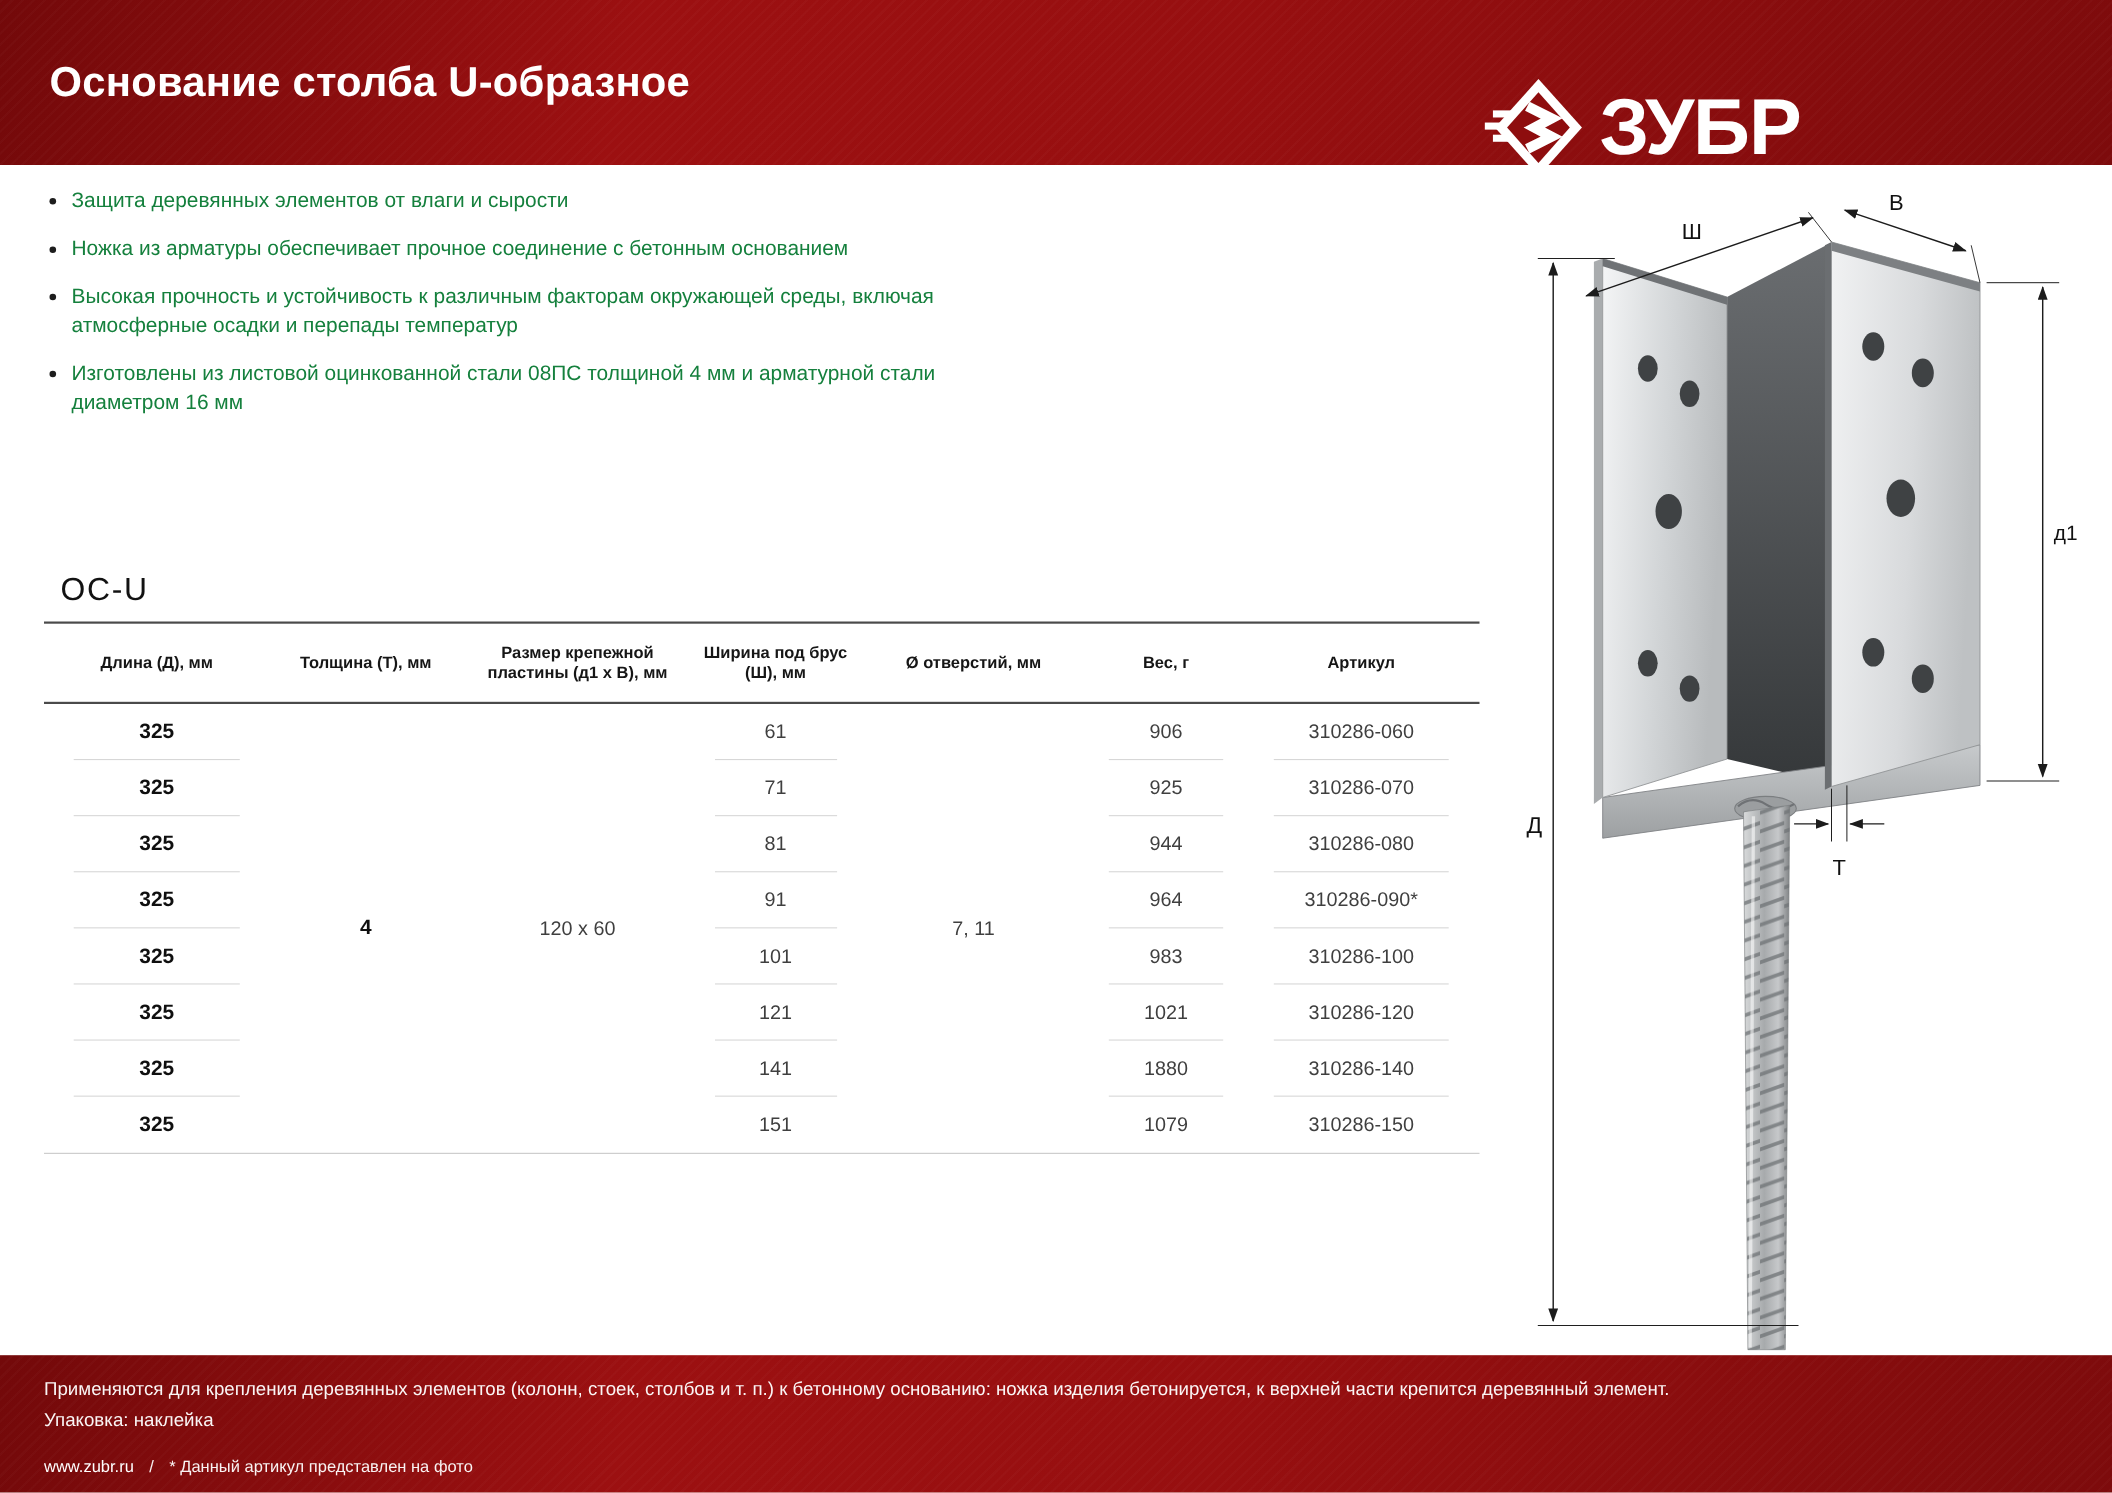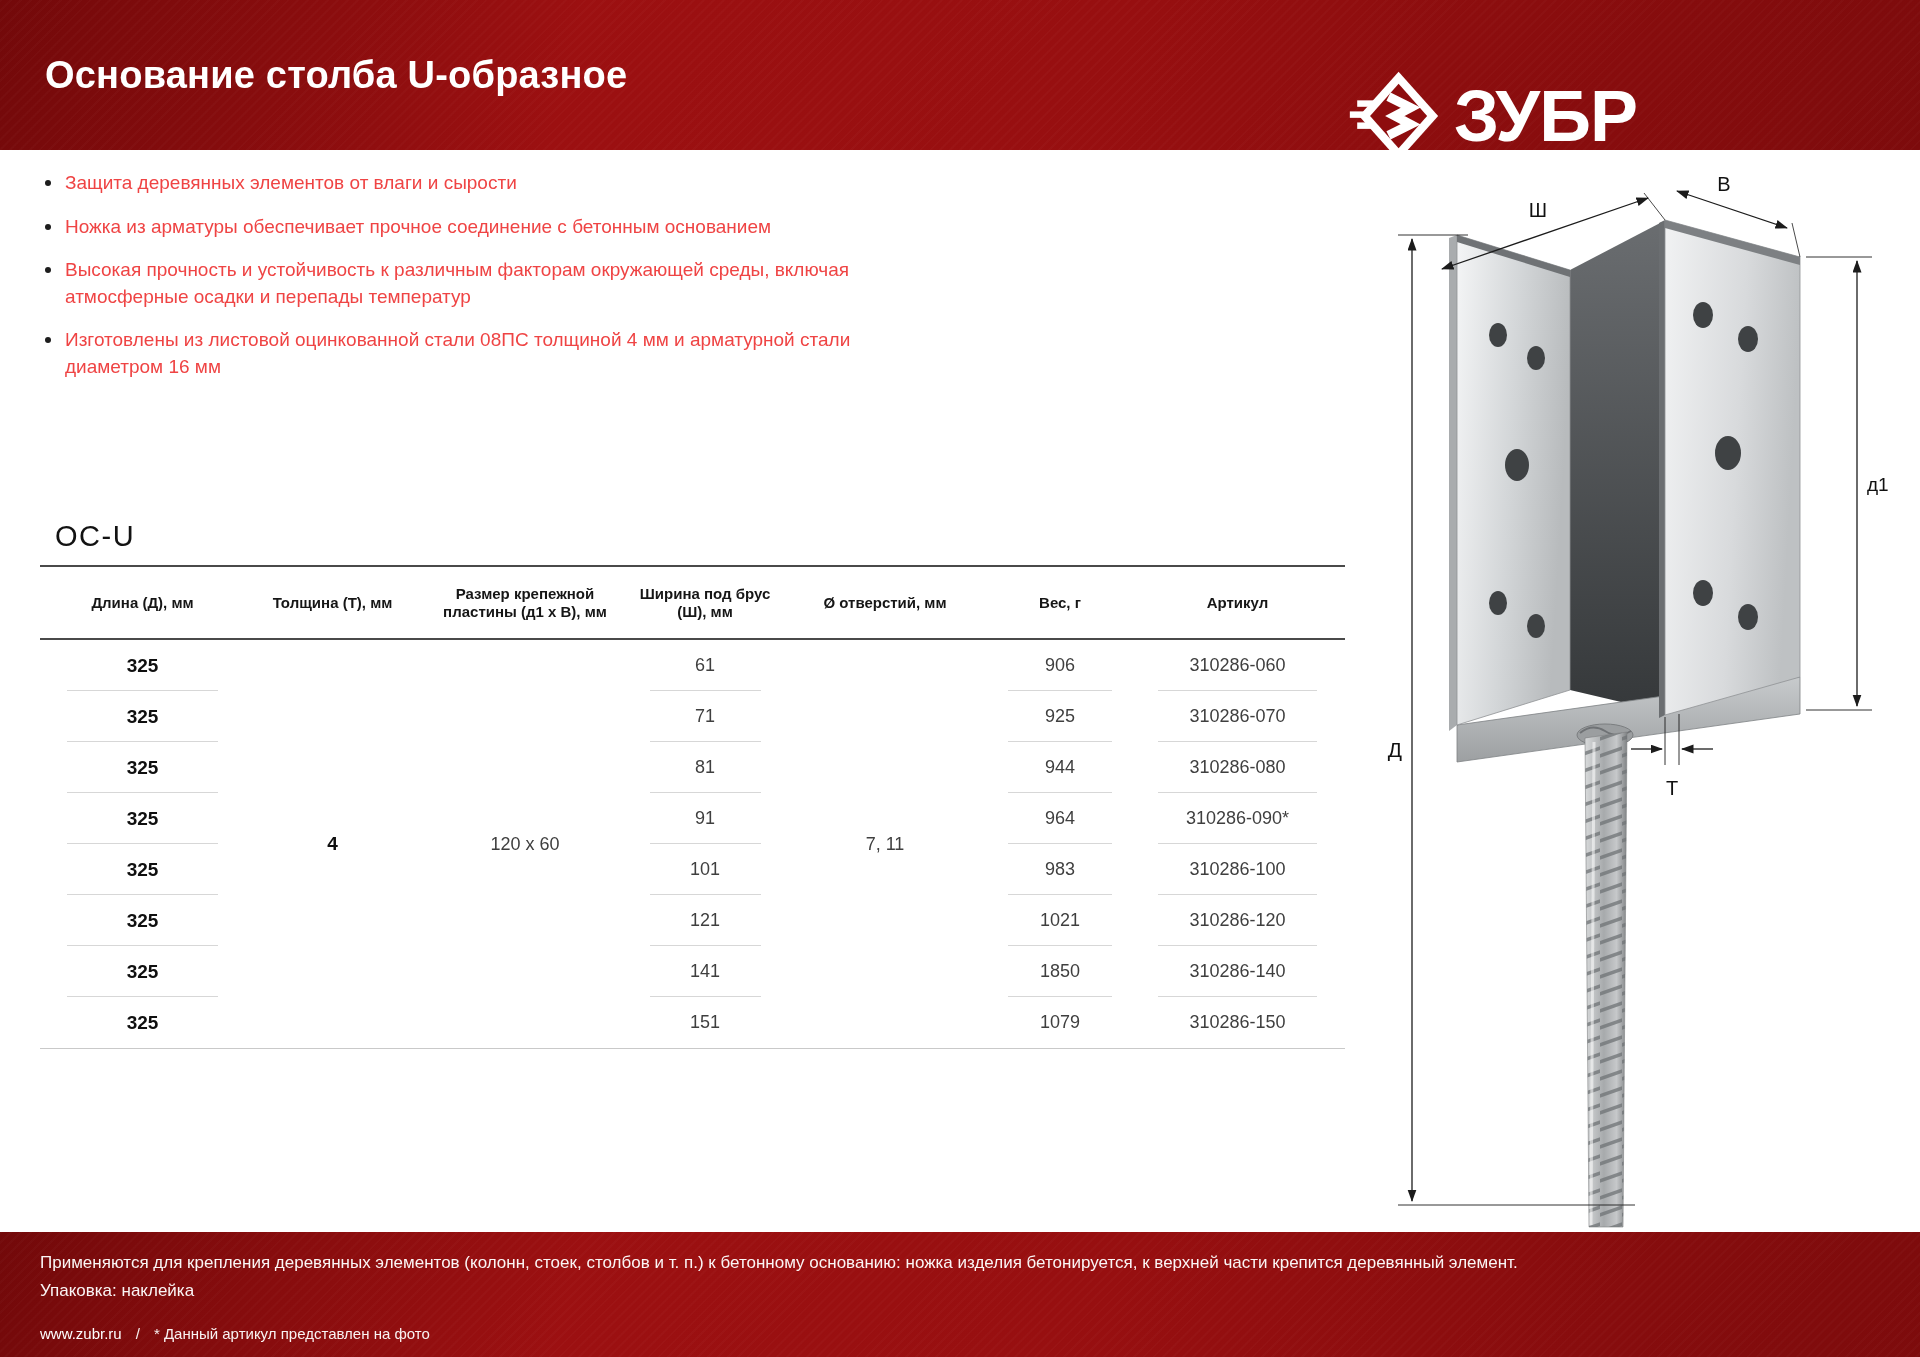--- a/index.html
+++ b/index.html
@@ -9,21 +9,21 @@
         background:linear-gradient(105deg,#73090a 0%,#9c1011 30%,#970f10 58%,#7d0b0c 100%);}
   .band::after{content:"";position:absolute;inset:0;
         background:repeating-linear-gradient(135deg,rgba(255,255,255,0.02) 0 2px,transparent 2px 7px);}
   .band-top{top:0;height:150px;}
   .band-bottom{top:1232px;height:125px;}
   .page-title{position:absolute;left:45px;top:0;height:150px;display:flex;align-items:center;
         color:#fff;font-size:38px;font-weight:bold;letter-spacing:.2px;z-index:2;}
   .logo{position:absolute;left:1348px;top:29px;display:flex;align-items:center;z-index:2;margin-top:41px;}
   .logo-text{color:#fff;font-size:72px;font-weight:900;letter-spacing:-1px;line-height:92px;margin-left:14px;}
   .bullets{position:absolute;left:40px;top:170px;width:880px;list-style:none;margin:0;padding:0;}
-  .bullets li{position:relative;padding-left:25px;margin-bottom:17px;font-size:19px;line-height:26.5px;color:#ef4444;}
+  .bullets li{position:relative;padding-left:25px;margin-bottom:17px;font-size:19px;line-height:26.5px;color:#15803d;}
   .bullets li::before{content:"";position:absolute;left:5px;top:10px;width:6px;height:6px;border-radius:50%;background:#1d1d1d;}
   .product-code{position:absolute;left:55px;top:520px;font-size:29px;font-weight:400;letter-spacing:1.5px;color:#121212;}
   .spec-table{position:absolute;left:40px;top:565px;width:1305px;}
   .thead{display:grid;grid-template-columns:205px 175px 210px 150px 210px 140px 215px;
          height:75px;border-top:2px solid #4a4a4a;border-bottom:2px solid #4a4a4a;box-sizing:border-box;}
   .th{display:flex;align-items:center;justify-content:center;text-align:center;
       font-size:15px;font-weight:bold;line-height:18px;color:#161616;padding:0 8px;}
   .tbody{display:grid;grid-template-columns:205px 175px 210px 150px 210px 140px 215px;
          grid-auto-rows:51px;border-bottom:1px solid #c9c9c9;}
   .cell{display:flex;align-items:center;justify-content:center;position:relative;
@@ -107,21 +107,21 @@
     <div class="cell c6 hdiv" style="grid-row:5">983</div>
     <div class="cell c7 hdiv" style="grid-row:5">310286-100</div>
 
     <div class="cell c1 b hdiv" style="grid-row:6">325</div>
     <div class="cell c4 hdiv" style="grid-row:6">121</div>
     <div class="cell c6 hdiv" style="grid-row:6">1021</div>
     <div class="cell c7 hdiv" style="grid-row:6">310286-120</div>
 
     <div class="cell c1 b hdiv" style="grid-row:7">325</div>
     <div class="cell c4 hdiv" style="grid-row:7">141</div>
-    <div class="cell c6 hdiv" style="grid-row:7">1850</div>
+    <div class="cell c6 hdiv" style="grid-row:7">1880</div>
     <div class="cell c7 hdiv" style="grid-row:7">310286-140</div>
 
     <div class="cell c1 b" style="grid-row:8">325</div>
     <div class="cell c4" style="grid-row:8">151</div>
     <div class="cell c6" style="grid-row:8">1079</div>
     <div class="cell c7" style="grid-row:8">310286-150</div>
   </div>
 </div>
 
 <svg class="drawing" viewBox="0 0 540 1067">

